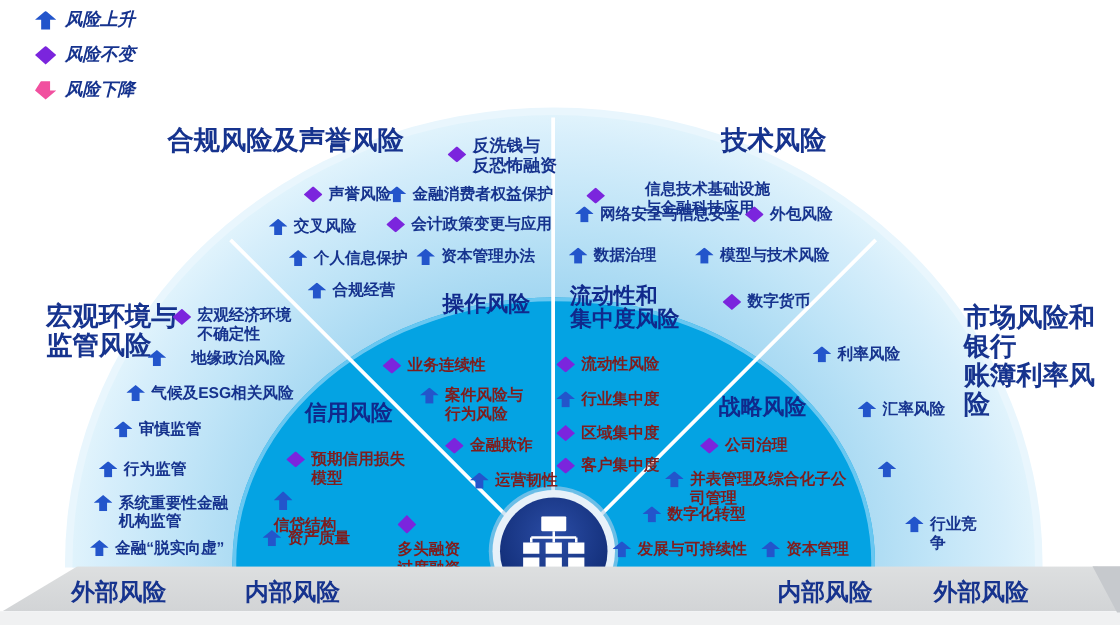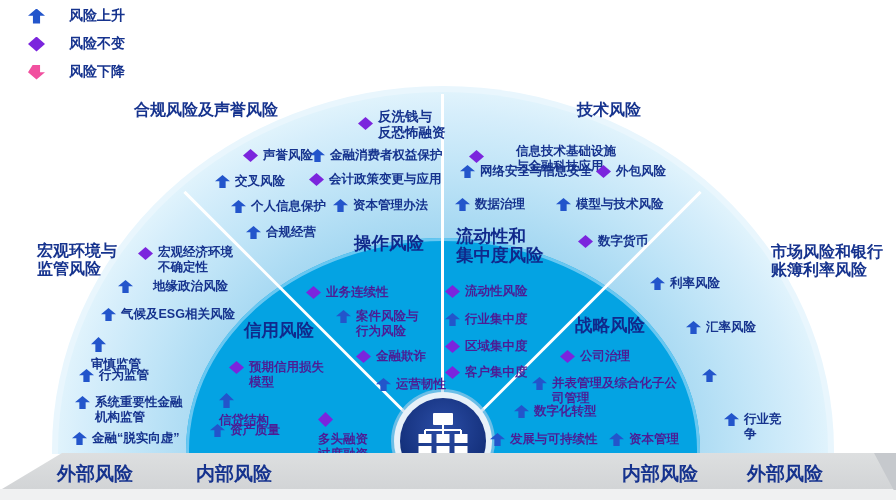--- a/index.html
+++ b/index.html
@@ -25,37 +25,37 @@
 
   
   .hub-ring{position:absolute;left:394px;top:392px;width:98px;height:98px;border-radius:50%;
     background:#e7f1f9;box-shadow:0 0 0 3px rgba(176,208,233,.6);z-index:4;}
   .hub-core{position:absolute;left:400px;top:398px;width:86px;height:86px;border-radius:50%;
     background:radial-gradient(circle at 50% 35%,#2b4da6,#122e78 72%);z-index:5;}
   .hub-icon{position:absolute;left:418px;top:413px;z-index:6;}
 
   
   .hdr{position:absolute;font-weight:800;color:var(--navy);white-space:pre-line;line-height:1.1;z-index:7;}
-  .hdr.outer{font-size:16px;}
+  .hdr.outer{font-size:21px;}
   .hdr.inner{font-size:17.5px;color:#10298c;}
   .item{position:absolute;display:flex;align-items:flex-start;gap:5px;font-size:12.5px;
     font-weight:700;line-height:1.16;z-index:7;}
   .item span.txt{white-space:pre-line;}
   .item.navy{color:var(--navy);}
-  .item.white{color:#4c1d95;}
+  .item.white{color:#7f1d1d;}
   .item.big{font-size:13.5px;font-weight:800;}
   .mk{width:15px;height:13px;flex:0 0 15px;margin-top:1px;display:inline-block;}
   .mk.up{background:var(--up);clip-path:polygon(50% 0,100% 48%,71% 48%,71% 100%,29% 100%,29% 48%,0 48%);}
   .mk.same{background:var(--same);clip-path:polygon(50% 0,100% 50%,50% 100%,0 50%);}
   .mk.down{background:var(--down);clip-path:polygon(50% 100%,100% 52%,71% 52%,71% 0,29% 0,0 52%,0 52%);}
 
   
   .legend{position:absolute;left:28px;top:7px;z-index:9;}
-  .lrow{display:flex;align-items:center;gap:24px;margin-bottom:10px;color:var(--navy);
-    font-size:14px;font-weight:700;}
+  .lrow{display:flex;align-items:center;gap:7px;margin-bottom:10px;color:var(--navy);
+    font-size:14px;font-weight:700;font-style:italic;}
   .lrow .mk{width:17px;height:15px;flex:0 0 17px;margin-top:0;}
 
   
   .plat-front{position:absolute;left:0;top:489px;width:896px;height:11px;background:#f0f1f2;z-index:8;}
   .plat-top{position:absolute;left:0;top:453px;width:896px;height:36px;
     clip-path:polygon(62px 0,878px 0,896px 36px,2px 36px);
     background:linear-gradient(180deg,#dddfe0,#d2d4d6);z-index:8;}
   .plat-bevel{position:absolute;left:874px;top:453px;width:22px;height:37px;background:#c6c9cd;
     transform:skewX(28deg);transform-origin:top left;z-index:8;}
   .plabel{position:absolute;top:461px;font-size:19px;font-weight:800;color:var(--navy);z-index:9;}
@@ -160,21 +160,21 @@
 不确定性</span>
       </div>
       <div class="item navy" style="left: 118px; top: 279px; gap: 20px;">
         <span class="mk up"></span>
         <span class="txt">地缘政治风险</span>
       </div>
       <div class="item navy" style="left: 101px; top: 307px;">
         <span class="mk up"></span>
         <span class="txt">气候及ESG相关风险</span>
       </div>
-      <div class="item navy" style="left: 91px; top: 336px; flex-direction: column;">
+      <div class="item navy" style="left: 91px; top: 336px;">
         <span class="mk up"></span>
         <span class="txt">审慎监管</span>
       </div>
       <div class="item navy" style="left: 79px; top: 368px;">
         <span class="mk up"></span>
         <span class="txt">行为监管</span>
       </div>
       <div class="item navy" style="left: 75px; top: 395px;">
         <span class="mk up"></span>
         <span class="txt">系统重要性金融

